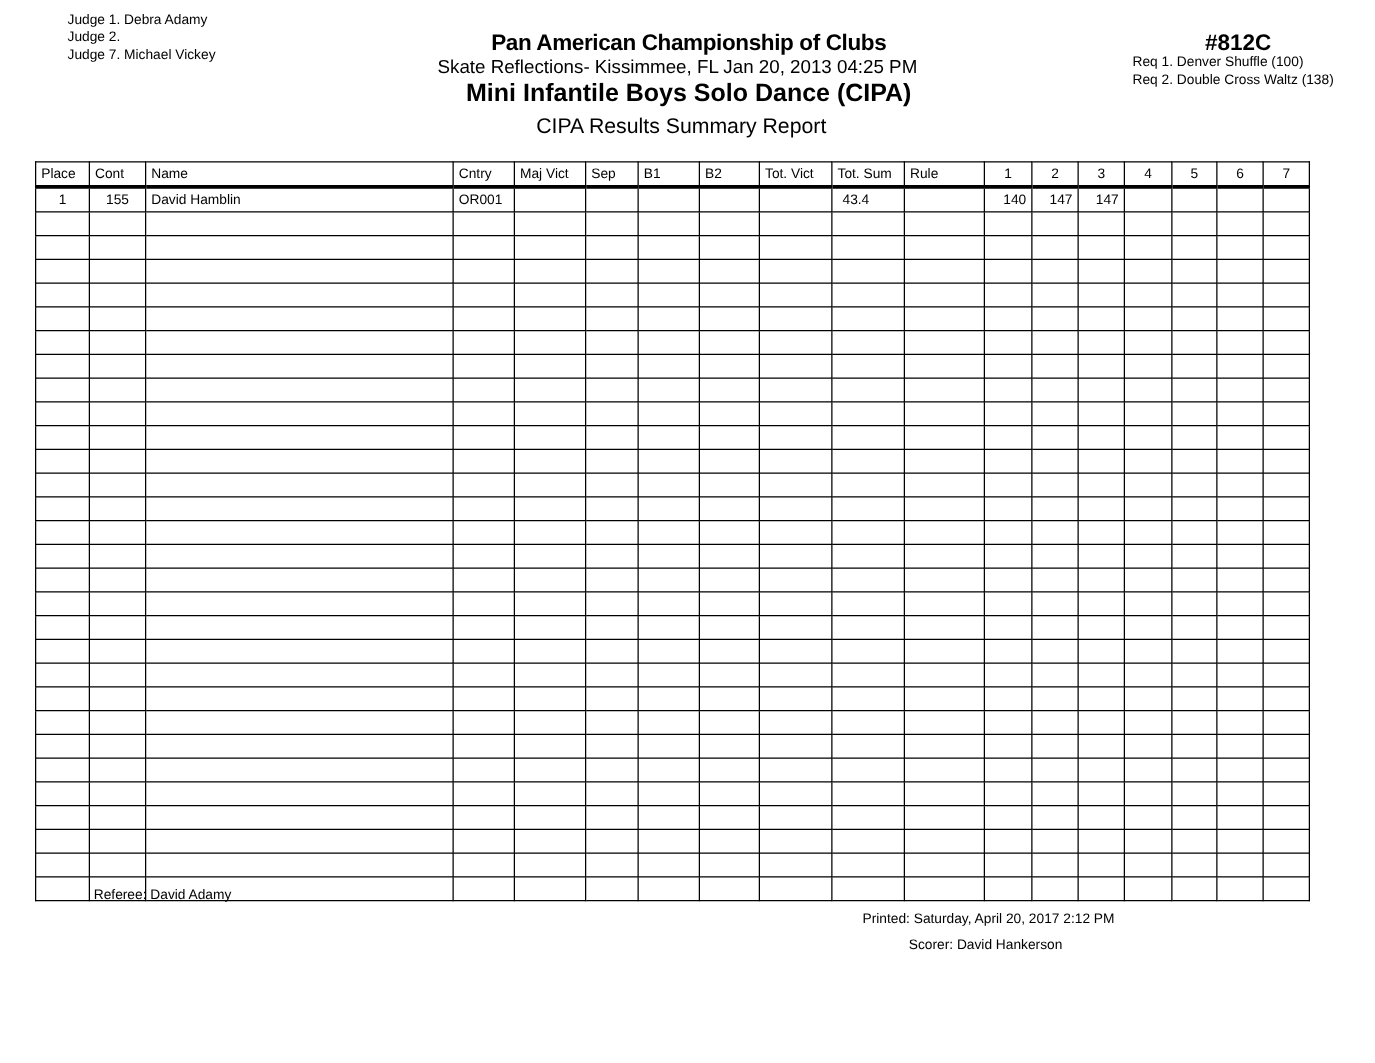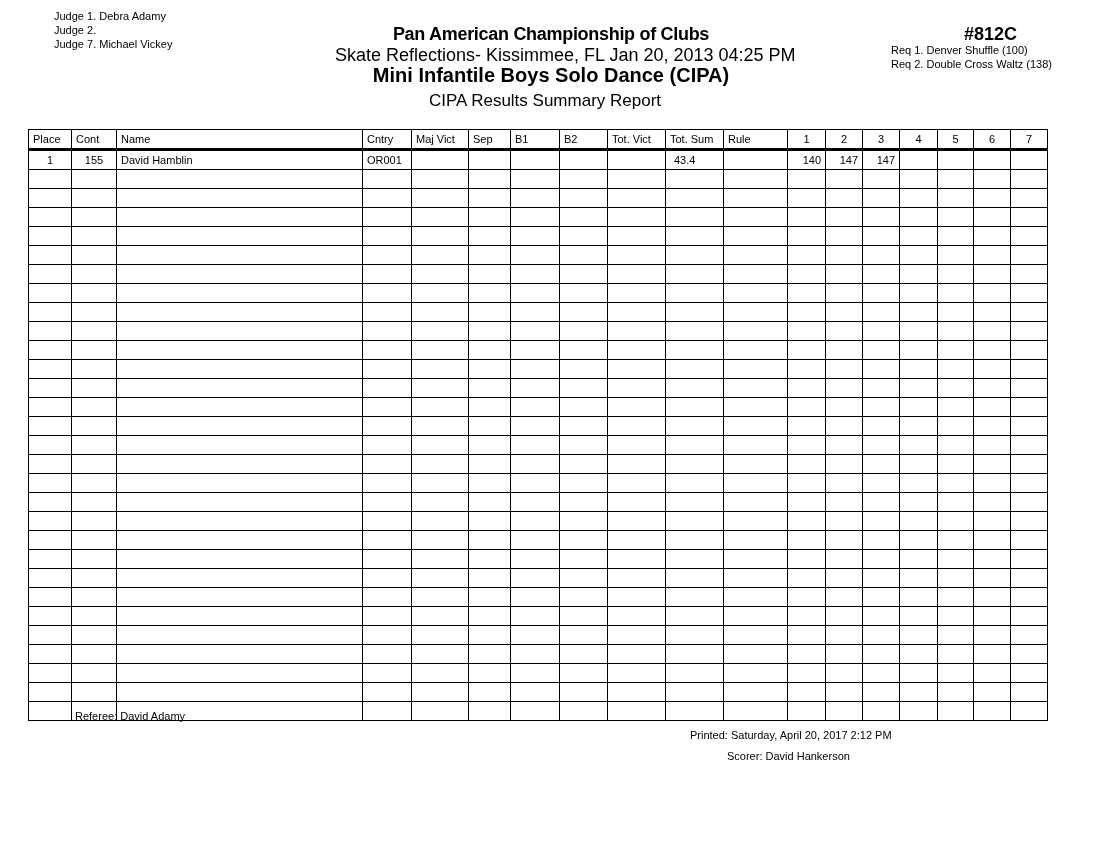--- a/index.html
+++ b/index.html
@@ -4,28 +4,28 @@
 <style>
   html, body { margin:0; padding:0; background:#ffffff; }
   body { width:1100px; height:850px; position:relative; overflow:hidden;
          font-family:"Liberation Sans", sans-serif; color:#000; }
   .abs { position:absolute; white-space:nowrap; }
   .small { font-size:11px; line-height:14px; }
   .judges { left:30px; top:9px;margin-left:24px; }
   .judges div { height:14px; }
   .title1 { left:0; width:1100px; top:24px; text-align:center; font-size:18px; font-weight:bold; letter-spacing:-0.3px; }
   .title1 span { position:relative; left:1px; }
-  .title2 { left:335px; top:45px; font-size:18px; }
+  .title2 { left:350px; top:45px; font-size:15px; }
   .title3 { left:0; width:1100px; top:64px; text-align:center; font-size:20px; font-weight:bold; }
   .title3 span { position:relative; left:1px; }
   .title4 { left:0; width:1100px; top:91px; text-align:center; font-size:17px; }
   .title4 span { position:relative; left:-5px; }
   .event-no { left:964px; top:24px; font-size:18px; font-weight:bold; }
   .reqs { left:891px; top:43px; }
-  .reqs div { height:14px; }
+  .reqs div { height:14px;margin-left:15px; }
   table.grid { position:absolute; left:28px; top:129px; border-collapse:collapse; table-layout:fixed; }
   table.grid td, table.grid th { border:1px solid #000; padding:0 0 0 4px; font-size:11px; font-weight:normal;
         height:18px; line-height:18px; overflow:hidden; white-space:nowrap; text-align:left; }
   table.grid thead th { border-bottom:3px solid #000; height:17px; }
   table.grid .c { text-align:center; padding:0; }
   table.grid .r { text-align:right; padding:0 4px 0 0;margin-top:28px; }
   .referee { left:31px; top:709px;margin-left:44px; }
   .printed { left:690px; top:728px; }
   .scorer { left:727px; top:749px; }
 </style>

